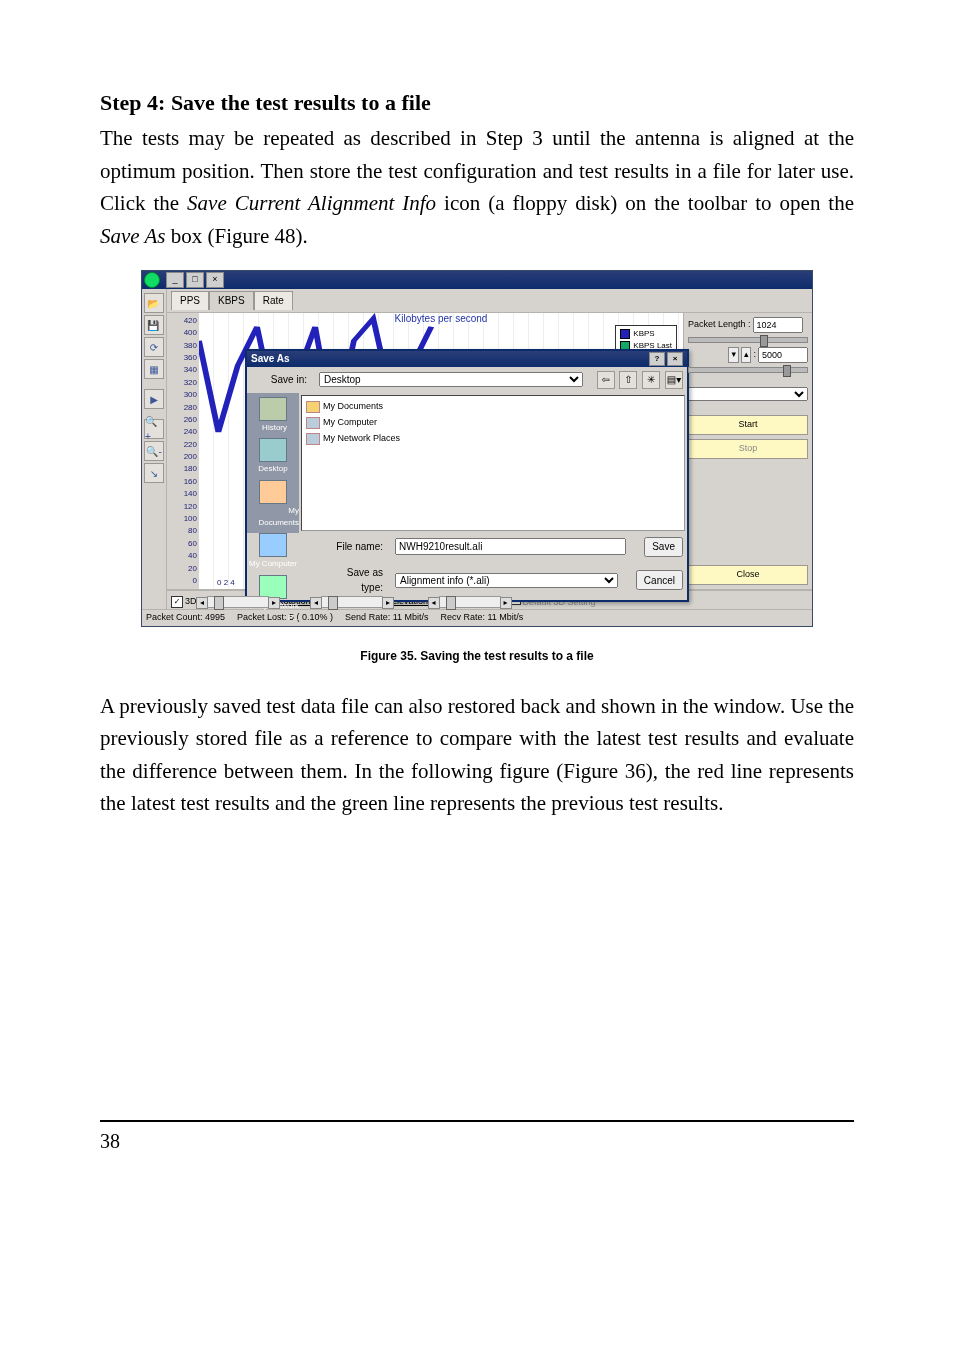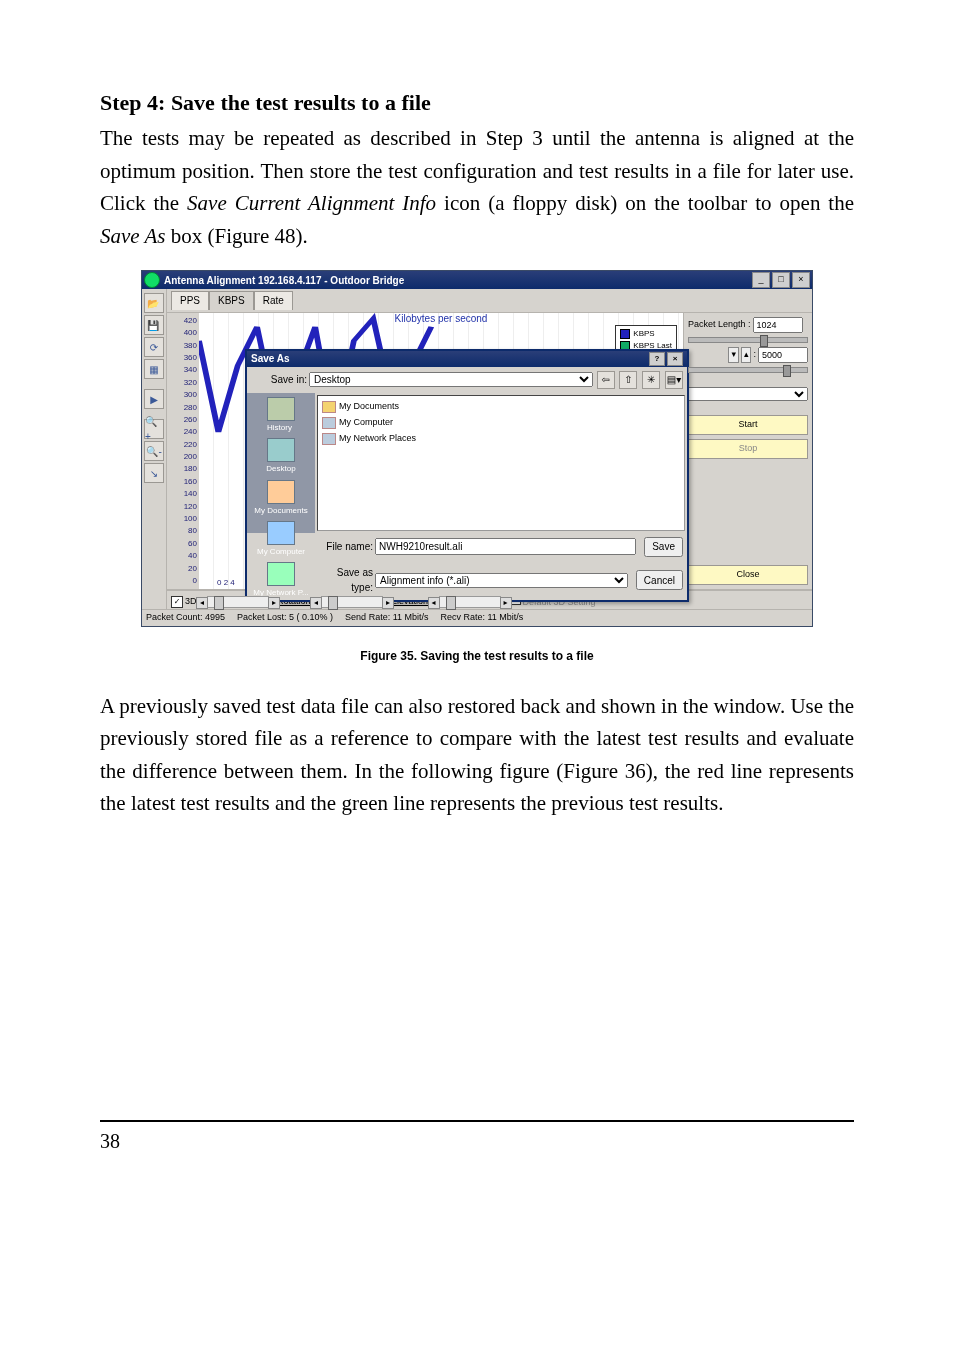--- a/index.html
+++ b/index.html
@@ -102,27 +102,27 @@
   
   .saveas{
     position:absolute;top:36px;left:46px;width:440px;
     border:2px solid #0d2b6b;background:#d6d3ce;font-size:10px;
     box-shadow:2px 2px 4px rgba(0,0,0,0.3);
   }
   .saveas .dlg-bar{height:16px;background:linear-gradient(#2a3e78,#0d2b6b);color:#fff;
     display:flex;align-items:center;padding:0 4px;font-weight:bold;}
   .saveas .dlg-bar .dbtn{width:14px;height:12px;background:#cfcfcf;border:1px solid #888;
     margin-left:2px;display:flex;align-items:center;justify-content:center;font-size:8px;color:#000;}
-  .saveas .row{display:flex;align-items:center;gap:2px;padding:4px;}
+  .saveas .row{display:flex;align-items:center;gap:12px;padding:4px;}
   .saveas .row label{width:56px;text-align:right;}
   .saveas select, .saveas input[type=text]{font-size:10px;flex:1;}
   .saveas .navicons span{width:16px;height:16px;border:1px solid #9b9893;display:inline-flex;
     align-items:center;justify-content:center;margin-left:2px;font-size:10px;background:#e4e1dc;}
-  .saveas .placesbar{width:68px;background:#9097a6;display:flex;flex-direction:column;
-    align-items:center;gap:4px;padding:4px 0;color:#fff;text-align:left;}
+  .saveas .placesbar{width:52px;background:#9097a6;display:flex;flex-direction:column;
+    align-items:center;gap:4px;padding:4px 0;color:#fff;text-align:right;}
   .saveas .placesbar .place{font-size:8px;}
   .saveas .placesbar .picon{width:26px;height:22px;background:#cfd;display:block;margin:0 auto 1px;border:1px solid #678;}
   .saveas .mid{display:flex;height:140px;}
   .saveas .files{flex:1;background:#fff;border:1px inset #999;margin:2px;padding:4px;font-size:9px;}
   .saveas .files .fitem{display:flex;align-items:center;gap:3px;margin-bottom:2px;}
   .saveas .files .ficon{width:12px;height:10px;background:#f4d370;border:1px solid #b88;}
   .saveas .files .ficon.net{background:#bcd;}
   .saveas .btncol{width:60px;display:flex;flex-direction:column;gap:4px;padding:4px;}
   .saveas .btncol button{font-size:10px;height:20px;}
 
@@ -158,21 +158,20 @@
   <span>The tests may be repeated as described in Step 3 until the antenna is aligned at the optimum position. Then store the test configuration and test results in a file for later use. Click the </span>
   <em>Save Current Alignment Info</em>
   <span> icon (a floppy disk) on the toolbar to open the </span>
   <em>Save As</em>
   <span> box (Figure 48).</span>
 </p>
 
 <div class="shot-wrap">
   <div class="titlebar">
     <span class="appicon"></span>
-    <span class="t-text">Antenna Alignment 192.168.4.117 - Outdoor Bridge</span>
     <span class="winbtn">_</span>
     <span class="winbtn">□</span>
     <span class="winbtn">×</span>
   </div>
 
   <div class="app-body">
     <div class="side-tools">
       <span class="tbtn">📂</span>
       <span class="tbtn">💾</span>
       <span class="tbtn">⟳</span>

